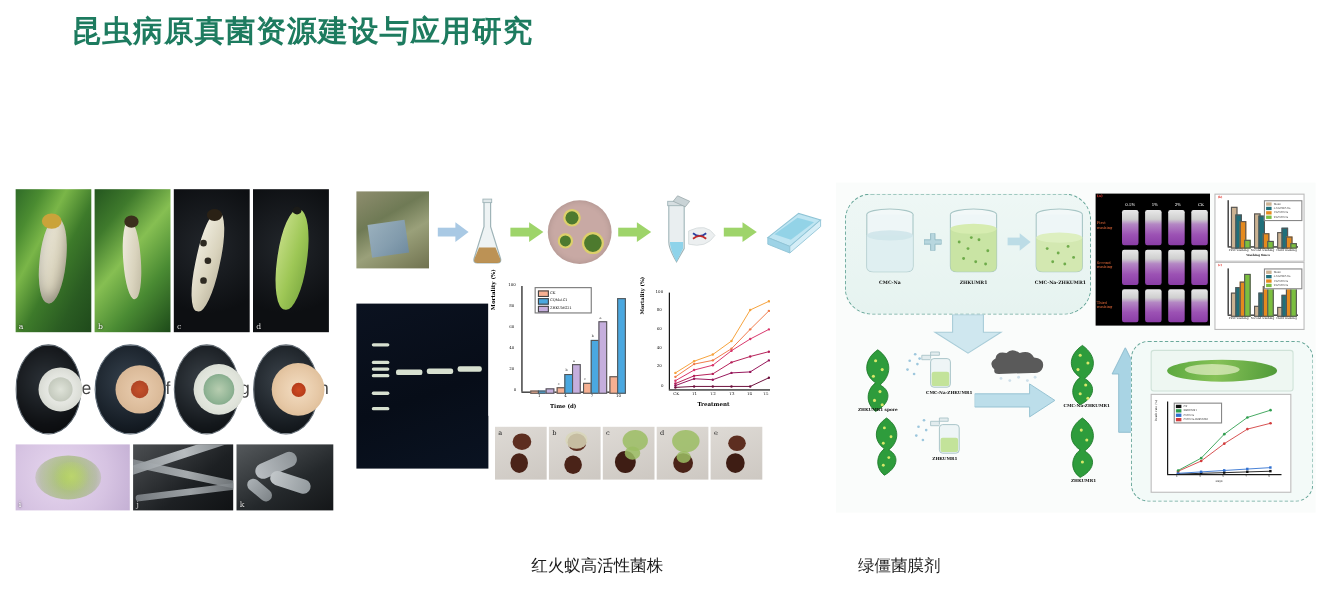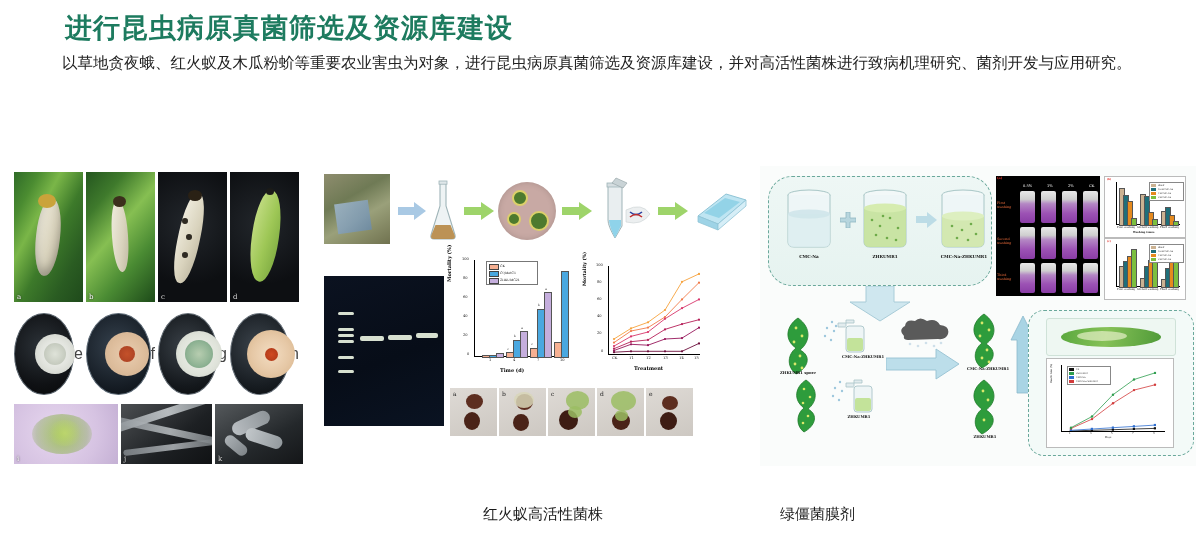--- a/index.html
+++ b/index.html
@@ -118,22 +118,21 @@
   .mlgd{position:absolute;border:0.5px solid #888;background:#fff;}
   .mlgd .s{position:absolute;width:5px;height:3px;}
   .mlgd .t{position:absolute;font-size:2.2px;color:#111;font-family:"DejaVu Serif",serif;}
   .resultbox{position:absolute;border:1.2px dashed #6aa89b;border-radius:16px;background:#f3faf8;}
 </style>
 </head>
 <body>
 
 <div class="page">
 
-  <div class="title">进行昆虫病原真菌筛选及资源库建设</div>
-  <div class="body-text">以草地贪夜蛾、红火蚁及木瓜粉蚧等重要农业害虫为对象，进行昆虫病原真菌筛选及资源库建设，并对高活性菌株进行致病机理研究、菌剂开发与应用研究。</div>
+  <div class="title">昆虫病原真菌资源建设与应用研究</div>
 
   <div class="figstrip">
 
     <div class="panel panel-a">
 
       <div class="pa-row pa-row1">
         <div class="cell larva-cell leafbg">
           <div class="worm worm-w" style="left:22px;top:26px;width:24px;height:78px;transform:rotate(6deg);
                box-shadow:inset 0 -6px 10px rgba(0,0,0,.25);"></div>
           <div class="worm" style="left:24px;top:22px;width:18px;height:14px;background:#caa33a;border-radius:50%;"></div>

